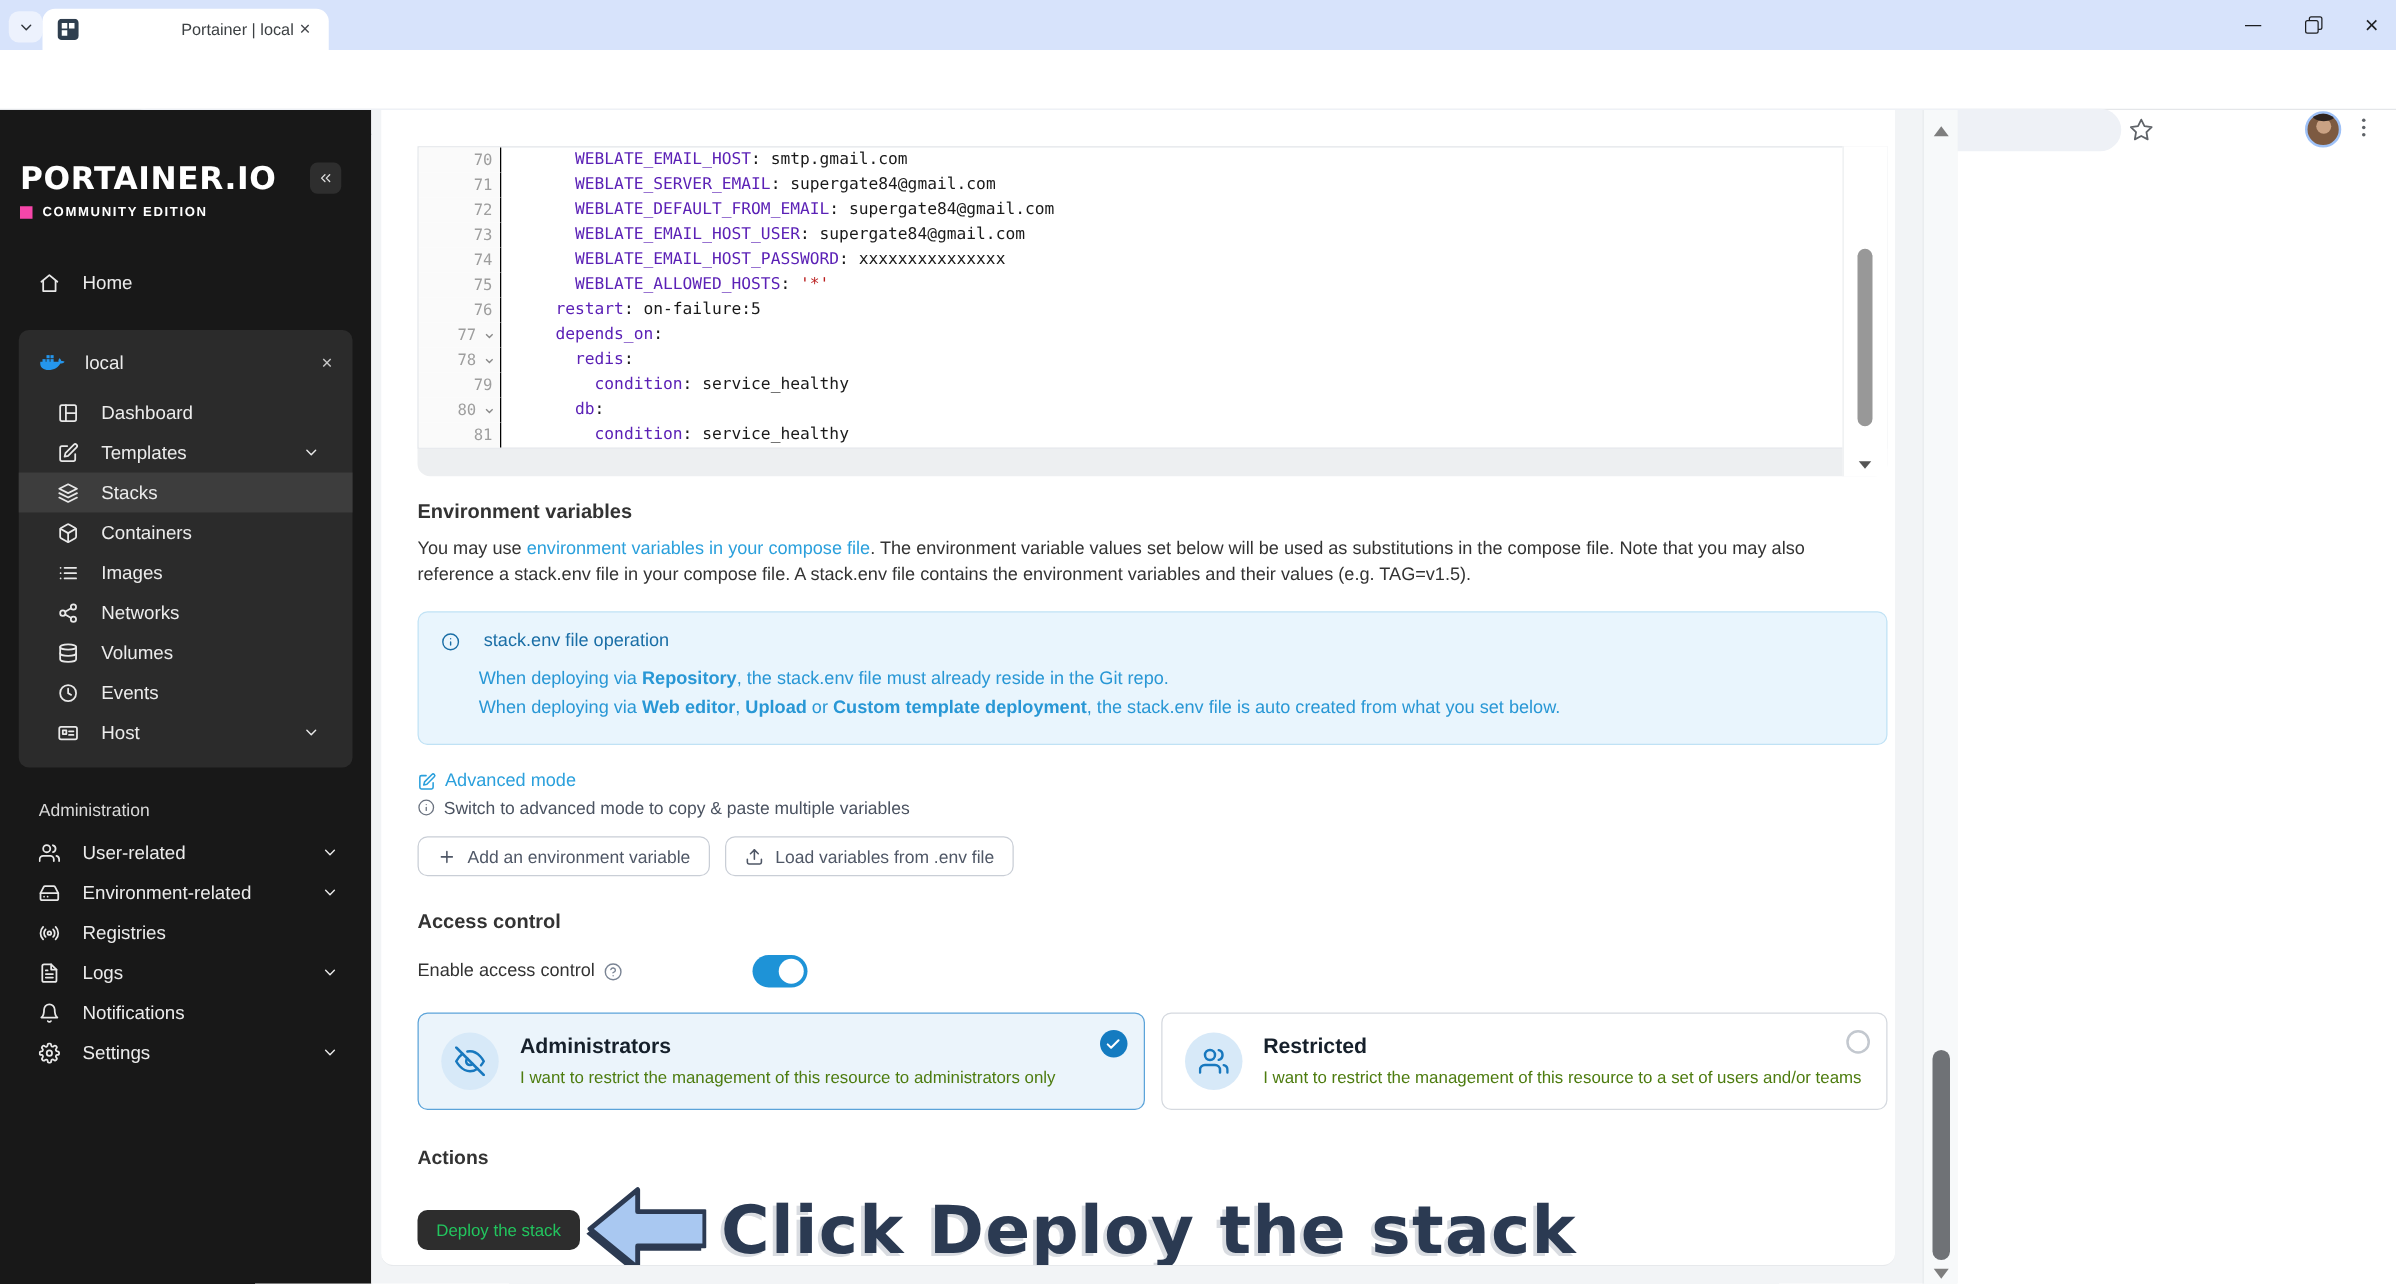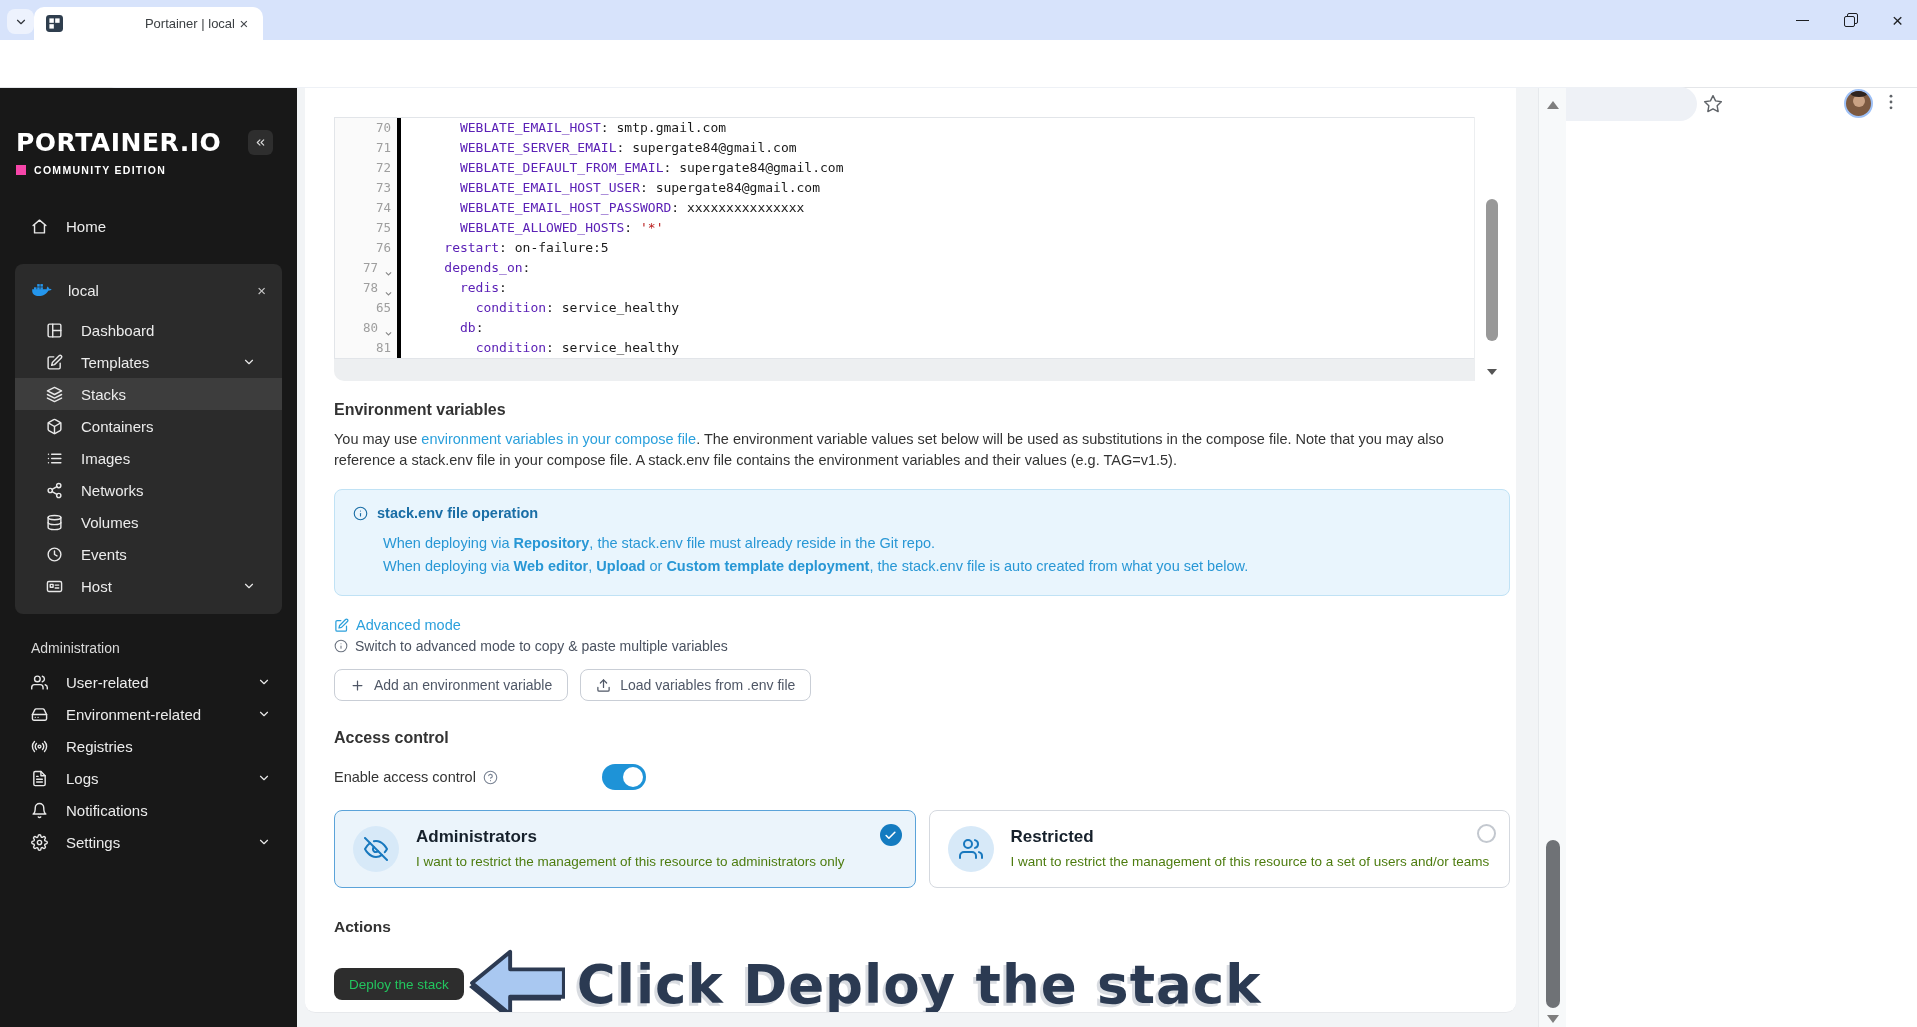--- a/index.html
+++ b/index.html
@@ -65,36 +65,36 @@
 
   
   .main { flex:1; position:relative; background:#f2f4f6; }
   .card { position:absolute; left:8px; top:0; right:50px; bottom:14px; background:#fff;
       border-radius:0 0 10px 10px; border-bottom:1px solid #e7e9ec; padding:29px 6px 0 29px; overflow:hidden; }
 
   
   .code-widget { position:relative; background:#edeff1; border-radius:10px; padding-bottom:22px; }
   .editor { position:relative; background:#fff; border:1px solid #e2e5e9; }
   .code-row { display:flex; height:20px; }
-  .gutter { width:66px; background:#fafafa; border-right:4px solid #000000; display:flex; align-items:flex-end; flex-shrink:0; }
+  .gutter { width:66px; background:#fafafa; border-right:1px solid #000000; display:flex; align-items:center; flex-shrink:0; }
   .ln { flex:1; text-align:right; padding-right:6px; color:#9e9e9e; font:12.5px/20px "DejaVu Sans Mono",monospace; }
   .fold { width:13px; color:#8a8a8a; display:flex; align-items:center; }
   .code { margin:0; padding-left:12px; font:13px/20px "DejaVu Sans Mono",monospace; white-space:pre; color:#1a1a1a; }
   .code .k { color:#5b21b6; }
   .code .v.str { color:#b91c1c; }
   .ed-scrollcol { position:absolute; right:0; top:0; bottom:0; width:36px; border-left:1px solid #eceef0; background:#fff; }
   .ed-thumb { position:absolute; right:12px; top:82px; width:12px; height:142px; background:#989898; border-radius:6px; }
   .ed-down { position:absolute; right:13px; bottom:6px; width:0; height:0; border-left:5px solid transparent; border-right:5px solid transparent; border-top:6px solid #555; }
 
   .section-h { margin-top:20px; font-size:16px; font-weight:700; color:#333; }
   .intro { margin-top:10px; font-size:14.5px; line-height:21px; color:#333; padding-right:2px; }
   .intro a, .link-blue { color:#2ba0dc; text-decoration:none; }
 
   .info-box { margin-top:18px; background:#e9f5fd; border:1px solid #c0e2f5; border-radius:8px; padding:15px 18px 17px 18px; }
-  .ib-head { display:flex; align-items:center; gap:9px; color:#1a6ea6; font-weight:700; font-size:14.5px; }
+  .ib-head { display:flex; align-items:center; gap:19px; color:#1a6ea6; font-weight:400; font-size:14.5px; }
   .ib-body { margin:11px 0 0 30px; color:#2897d5; font-size:14.5px; line-height:23px; }
   .ib-body .b { font-weight:700; }
 
   .adv-link { margin-top:21px; display:flex; align-items:center; gap:7px; color:#2ba0dc; font-size:14.5px; }
   .switch-note { margin-top:5px; display:flex; align-items:center; gap:7px; color:#4a5260; font-size:14px; }
   .switch-note .icon { color:#6b7380; }
 
   .btn-row { margin-top:15px; display:flex; gap:12px; }
   .btn-outline { display:inline-flex; align-items:center; gap:9px; height:32px; padding:0 15px; background:#fff;
       border:1px solid #c9ced6; border-radius:8px; color:#4f5766; font-size:14px; }
@@ -542,21 +542,21 @@
                     <svg width="9" height="9" viewBox="0 0 24 24" fill="none" stroke="currentColor" stroke-width="3">
                       <path d="M5 9l7 7 7-7"></path>
                     </svg>
                   </span>
                 </span>
                 <pre class="code"><span>      </span><span class="k">redis</span><span>:</span><span class="v"></span></pre>
               </div>
 
               <div class="code-row">
                 <span class="gutter">
-                  <span class="ln">65</span>
+                  <span class="ln">79</span>
 
                 </span>
                 <pre class="code"><span>        </span><span class="k">condition</span><span>: </span><span class="v">service_healthy</span></pre>
               </div>
 
               <div class="code-row">
                 <span class="gutter">
                   <span class="ln">80</span>
                   <span class="fold">
                     <svg width="9" height="9" viewBox="0 0 24 24" fill="none" stroke="currentColor" stroke-width="3">

